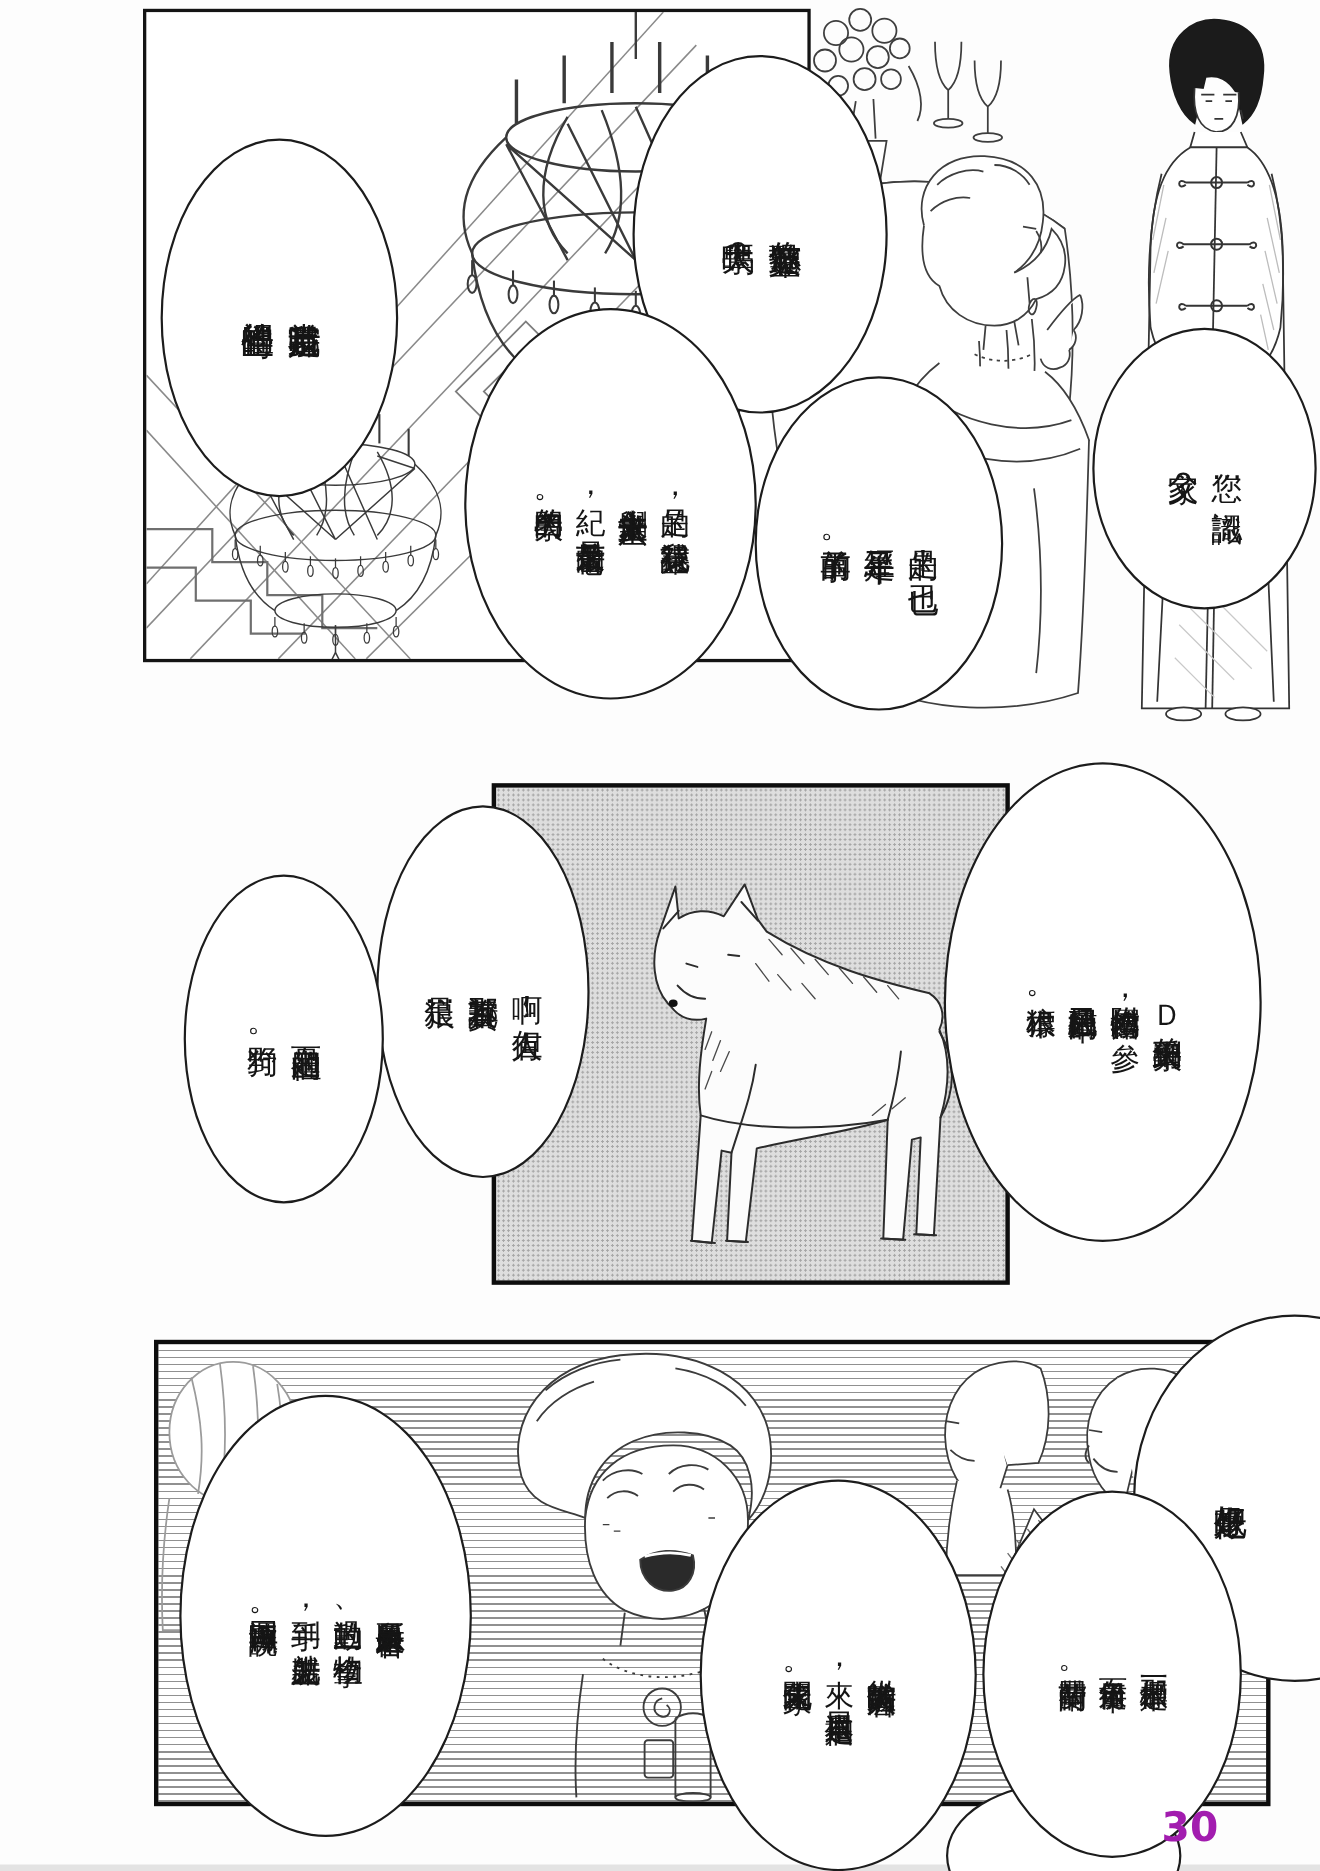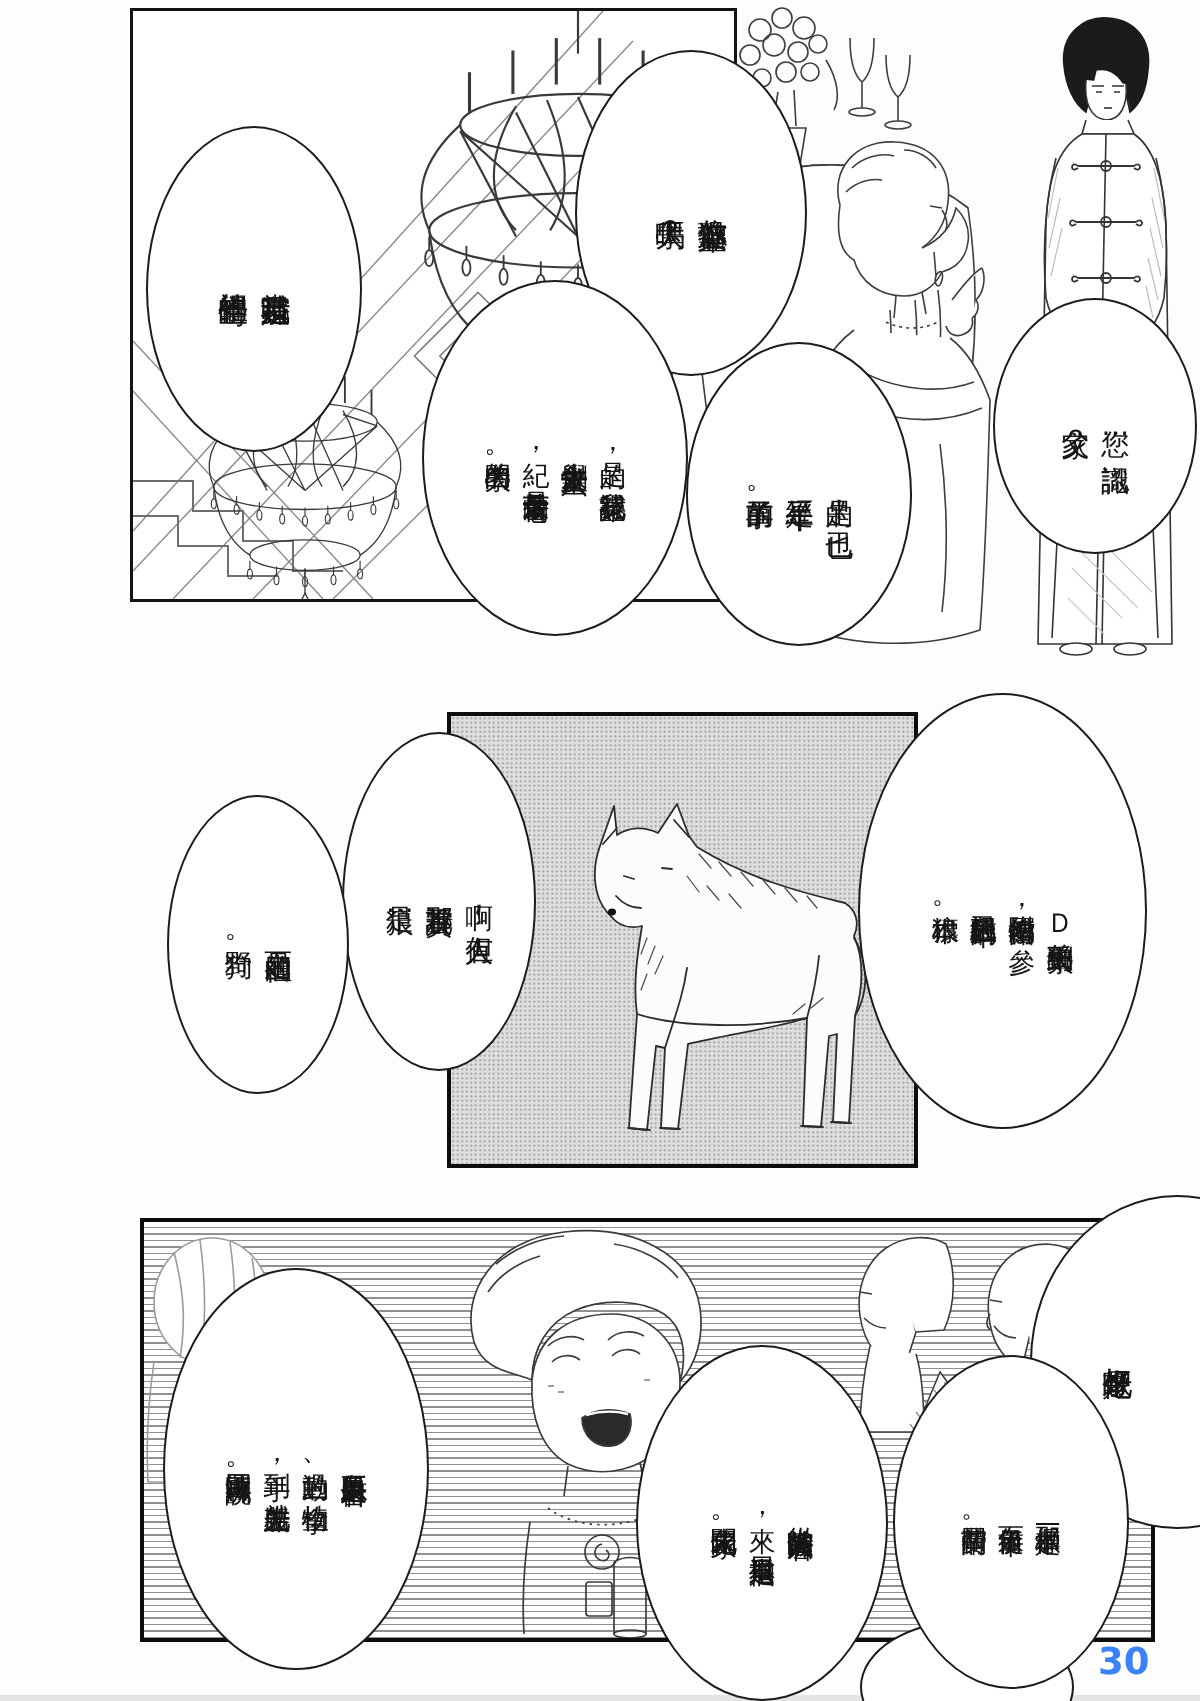--- a/index.html
+++ b/index.html
@@ -26,22 +26,22 @@
     display:flex; align-items:center; justify-content:center; z-index:5;
   }
   .lobe{border:2.5px solid #1c1c1c;}
   .vtext{
     writing-mode:vertical-rl; text-orientation:upright; -webkit-text-orientation:upright;
     white-space:pre-line; color:#151515; line-height:1.42; letter-spacing:1px;
     font-weight:500; text-align:start;
   }
   .fz30{font-size:30px;} .fz28{font-size:28px;} .fz27{font-size:27px;} .fz26{font-size:26px;}
   .page-number{
-    position:absolute; left:1098px; top:1640px; z-index:6;
-    font-size:37px; font-weight:bold; color:#3b82f6;
+    position:absolute; left:1056px; top:1640px; z-index:6;
+    font-size:37px; font-weight:bold; color:#a21caf;
     font-family:"DejaVu Sans","Liberation Sans",sans-serif;
   }
   svg{display:block;}
   .bottom-strip{position:absolute; left:0; bottom:0; width:100%; height:6px; background:#e3e3e3;}
 </style>
 </head>
 <body>
 
 <div class="page">
 

